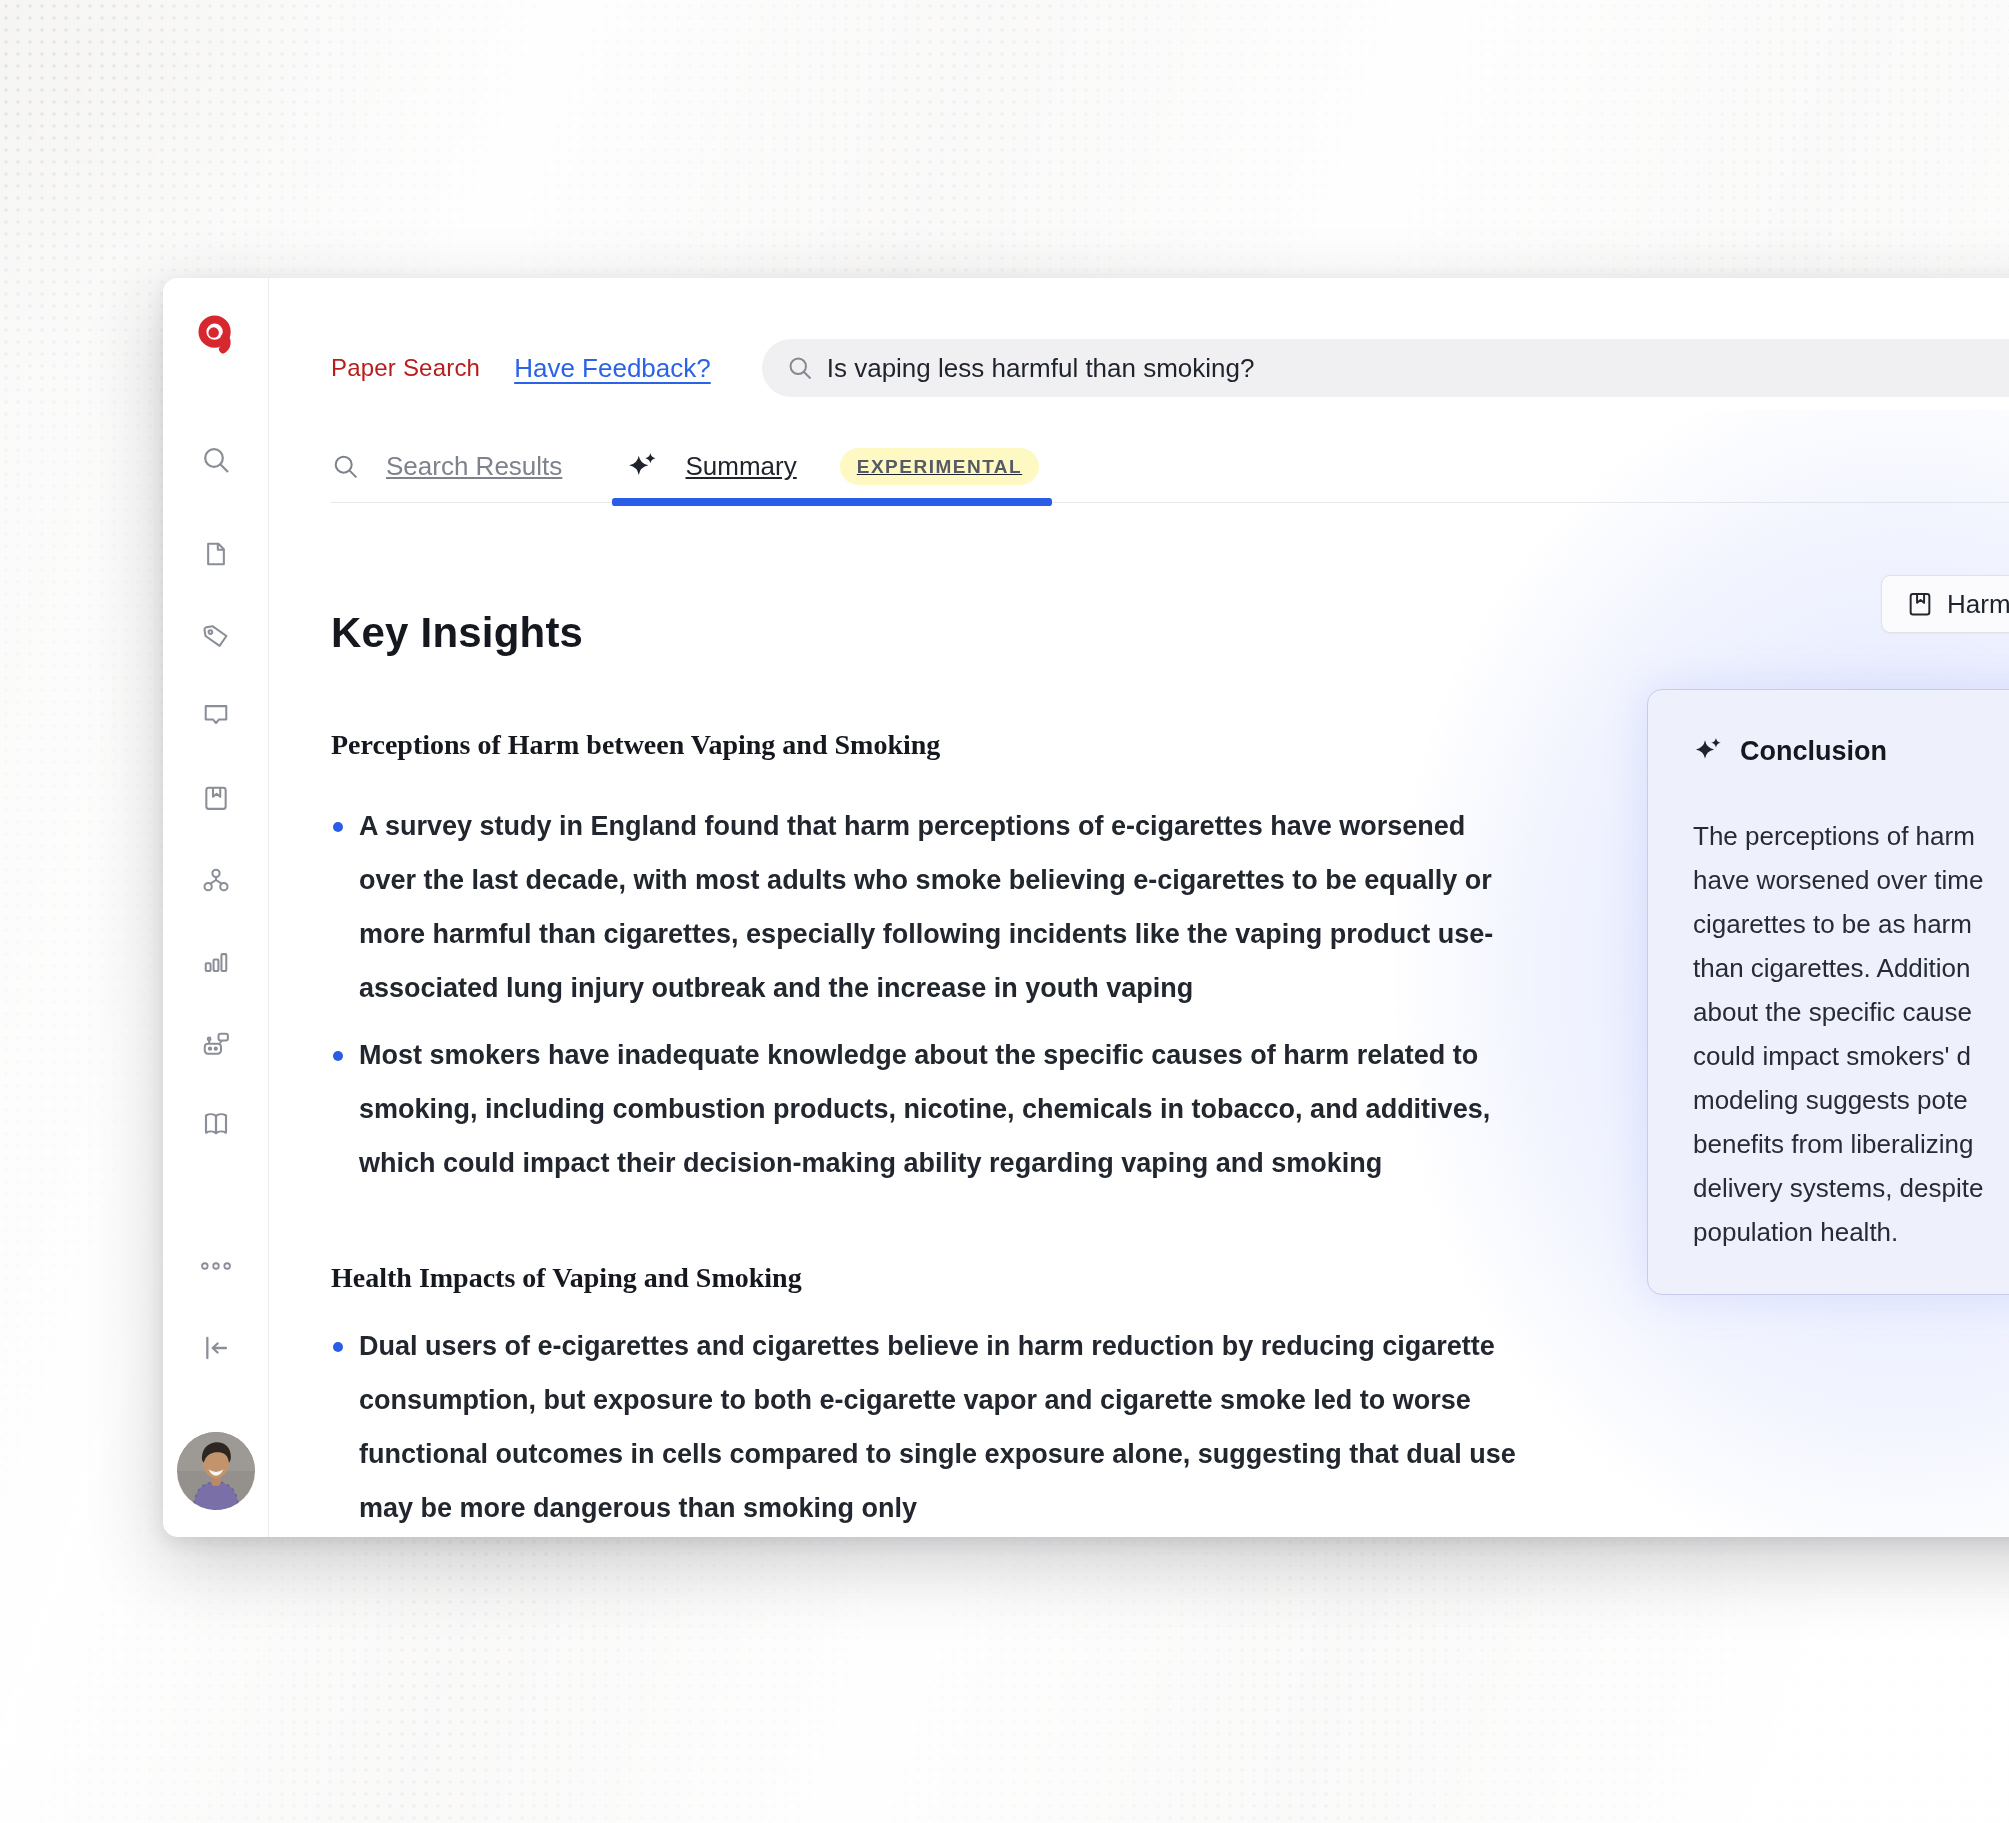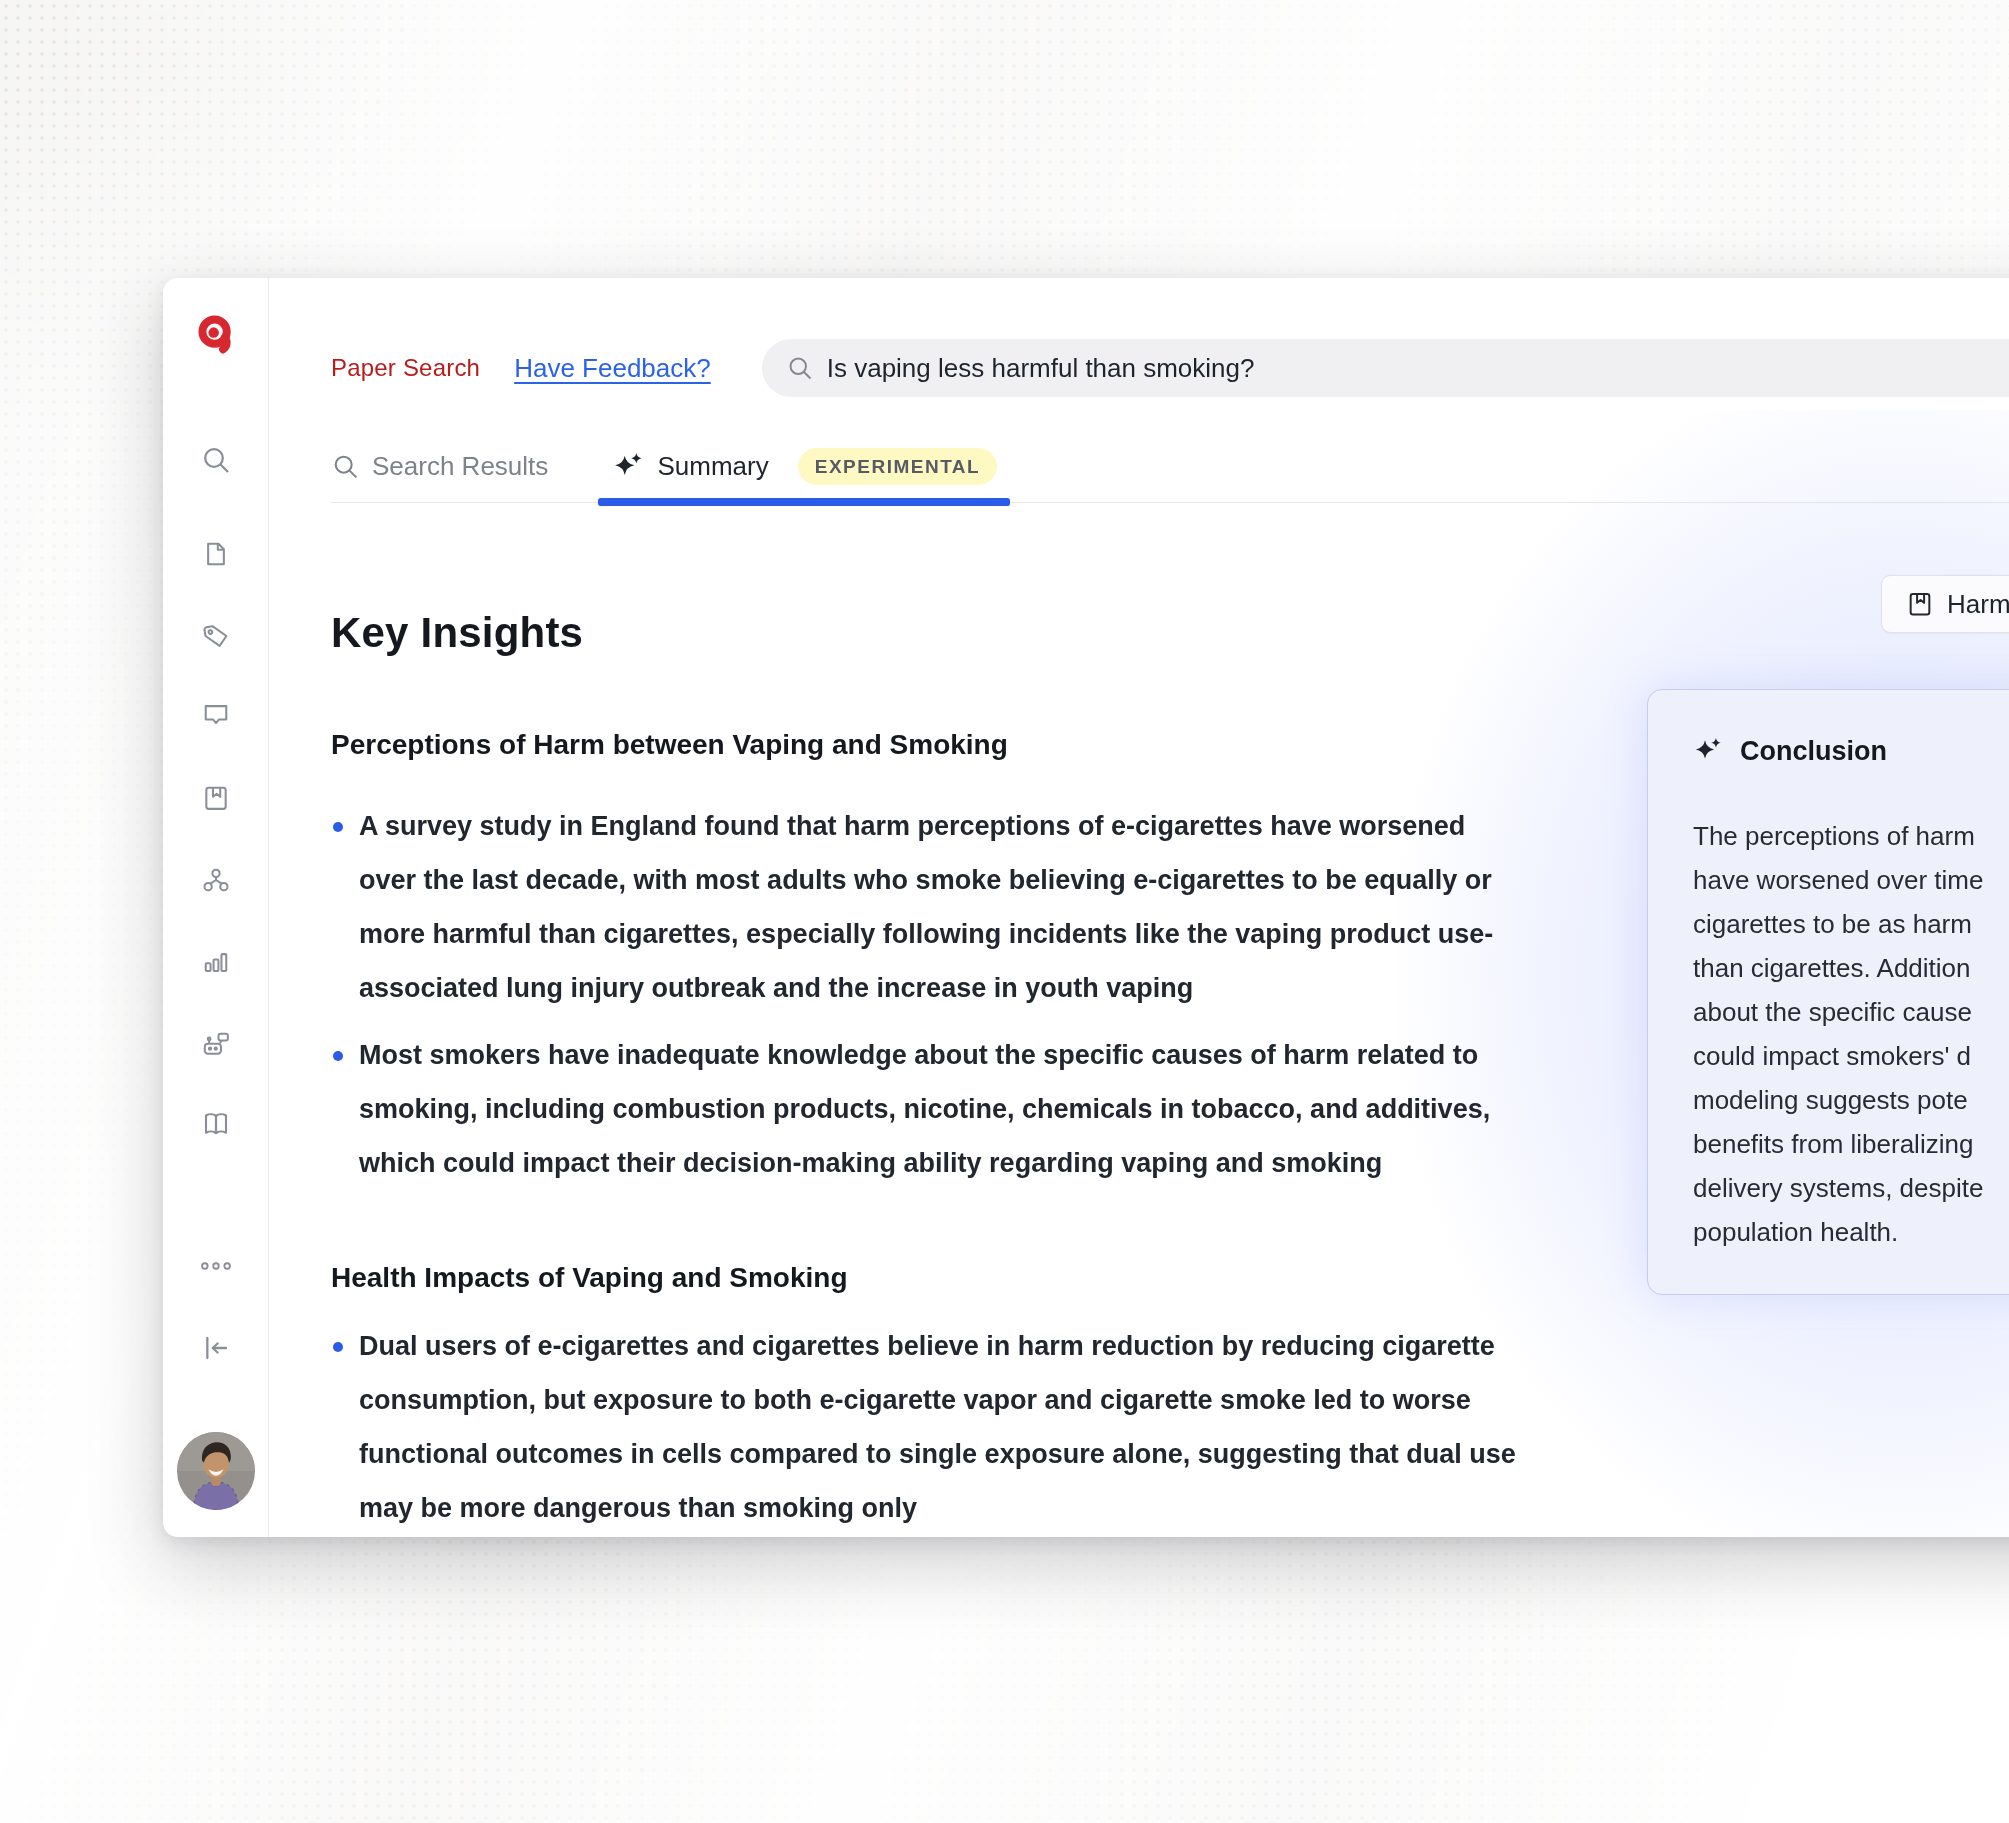--- a/index.html
+++ b/index.html
@@ -46,34 +46,34 @@
   .main{flex:1;min-width:0;display:flex;flex-direction:column;position:relative;}
 
   .header-row{display:flex;align-items:center;margin:61px 37px 0 62px;height:58px;}
   .app-title{font-size:24px;font-weight:400;color:#b91c1c;letter-spacing:0.2px;white-space:nowrap;}
   .feedback-link{margin-left:34px;font-size:26px;color:#2b63e8;text-decoration:underline;text-underline-offset:4.7px;white-space:nowrap;cursor:pointer;}
   .search-pill{margin-left:51px;flex:1;height:58px;background:#f0f0f3;border-radius:29px;display:flex;align-items:center;padding:0 24px;gap:13px;min-width:0;}
   .search-pill svg{flex:none;color:#84888f;}
   .search-pill input{border:none;background:transparent;outline:none;font-size:26px;color:#1f232b;width:100%;font-family:inherit;padding:0;}
 
   .tabs-row{display:flex;align-items:center;margin:34px 0 0 62px;height:71px;border-bottom:0.9px solid #e9e9ec;}
-  .tab{display:flex;align-items:center;gap:12px;font-size:26px;height:100%;cursor:pointer;}
+  .tab{display:flex;align-items:center;gap:26px;font-size:26px;height:100%;cursor:pointer;text-decoration:underline;}
   .tab-search-results{color:#7e828b;}
   .tab-summary{margin-left:52px;color:#1f232b;font-weight:500;position:relative;padding:0 11.2px;}
   .tab-summary .active-bar{position:absolute;left:-1.9px;right:-1.9px;bottom:-3.7px;height:7.5px;background:#2b5ce7;border-radius:2.8px;}
   .exp-badge{margin-left:17px;font-size:19px;font-weight:700;letter-spacing:1.5px;color:#565b64;background:#fef9c3;padding:9.3px 17px;border-radius:931px;line-height:1;}
 
   .content{position:relative;flex:1;padding:78px 0 0 62px;min-width:0;}
   .page-title{font-size:42px;font-weight:700;color:#15181e;letter-spacing:0.2px;}
 
   .save-btn{position:absolute;top:72px;left:1612px;height:58px;display:inline-flex;align-items:center;gap:13px;padding:0 24px;background:#fbfbfd;border:0.9px solid #e1e2e6;border-radius:9.3px;font-size:26px;color:#1f232b;cursor:pointer;box-shadow:0 0.9px 1.9px rgba(0,0,0,.04);font-family:inherit;}
   .save-btn svg{color:#23262d;}
 
   .insights{width:1193px;}
-  .section-heading{font-size:28px;font-weight:700;color:#15181e;margin:70px 0 0;line-height:35px;}
+  .section-heading{font-size:28px;font-weight:700;color:#15181e;margin:70px 0 0;line-height:35px;font-family:Liberation Serif, serif;}
   .section-heading.second{}
   .bullet-list{margin:37px 0 0;padding:0;list-style:none;font-weight:bold;}
   .bullet-list.second{margin-top:24px;}
   .bullet-list li{position:relative;padding-left:28px;font-size:27px;line-height:54px;color:#22262e;}
   .bullet-list li + li{margin-top:13px;}
   .bullet-list li::before{content:"";position:absolute;left:1.9px;top:22.4px;width:10.3px;height:10.3px;border-radius:50%;background:#2b5ce7;}
 
   .conclusion-glow{position:absolute;left:1126px;top:-93px;width:1025px;height:1165px;pointer-events:none;
     background:radial-gradient(ellipse at 50% 48%,rgba(140,160,250,.30) 0%,rgba(140,160,250,.12) 50%,rgba(140,160,250,0) 72%);}
   .conclusion-panel{position:absolute;left:1378px;top:186px;width:569px;height:606px;box-sizing:border-box;

